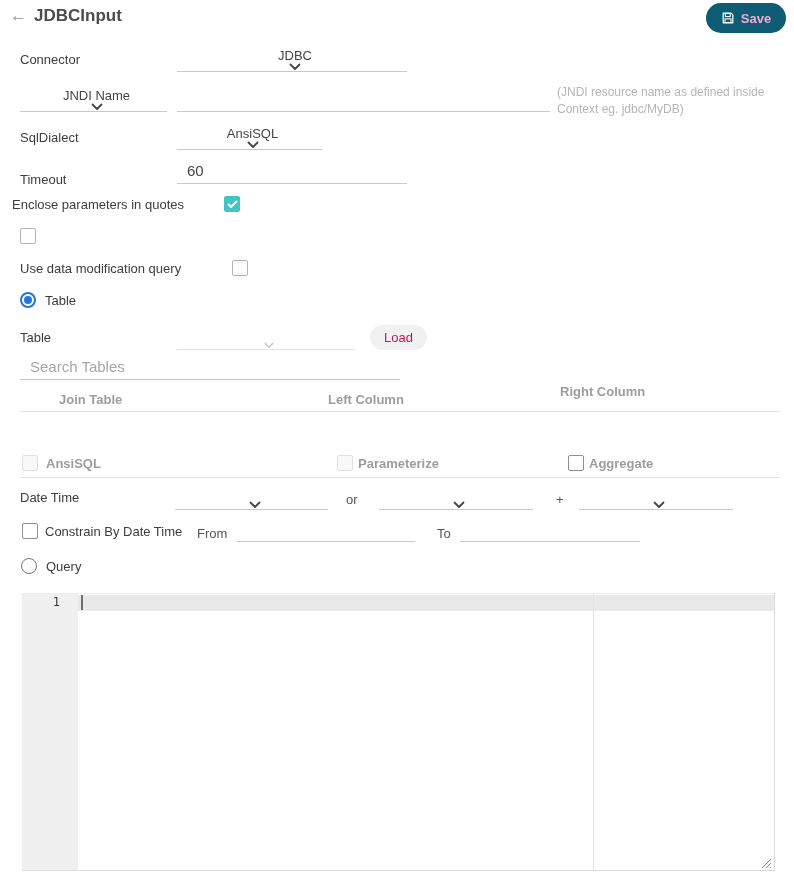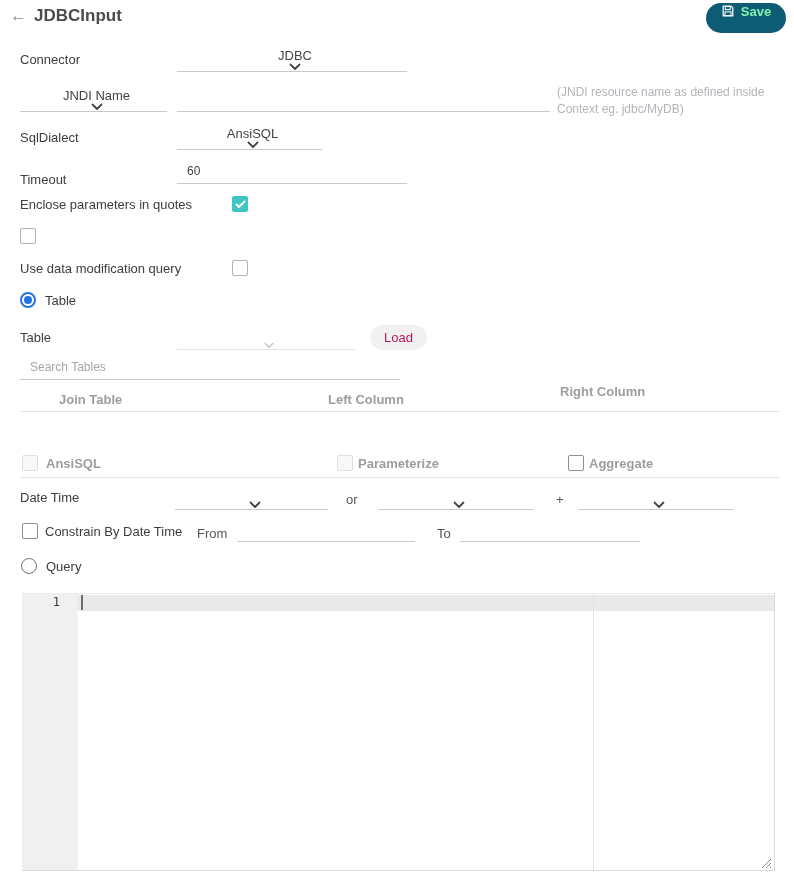--- a/index.html
+++ b/index.html
@@ -3,34 +3,34 @@
 <meta charset="utf-8">
 <style>
   html,body{margin:0;padding:0;background:#fff;}
   body{font-family:"Liberation Sans","DejaVu Sans",sans-serif;color:#3d3d3d;}
   .page{position:relative;width:794px;height:879px;background:#fff;overflow:hidden;}
 
   
   .back-arrow{position:absolute;left:10px;top:6px;font-size:17px;color:#8c8c8c;cursor:pointer;}
   .page-title{position:absolute;left:34px;top:6px;font-size:17px;font-weight:700;color:#4b4b4b;}
   .save-btn{position:absolute;left:706px;top:3px;width:80px;height:30px;background:#0d5c74;border:none;
-    border-radius:16px;color:#86efac;font-size:13px;font-weight:600;display:flex;align-items:flex-start;
+    border-radius:16px;color:#f9a8d4;font-size:13px;font-weight:600;display:flex;align-items:center;
     justify-content:center;gap:6px;cursor:pointer;font-family:inherit;}
 
   
   .row{position:absolute;display:flex;align-items:center;}
   .lbl{font-size:13px;color:#3d3d3d;}
   .lbl-gray{font-size:13px;font-weight:700;color:#9d9d9d;}
 
   
   .dd{position:absolute;height:24px;border-bottom:1px solid #c9c9c9;display:flex;align-items:center;
       justify-content:space-between;padding:0 4px 0 10px;box-sizing:border-box;font-size:13px;color:#444;cursor:pointer;flex-direction:column;}
   .dd.disabled{border-bottom-color:#e2e2e2;cursor:default;}
   .line-input{position:absolute;height:24px;border:none;border-bottom:1px solid #c9c9c9;outline:none;
-      font-family:inherit;font-size:12px;color:#444;padding:0 4px 2px 10px;box-sizing:border-box;background:transparent;}
+      font-family:inherit;font-size:15px;color:#444;padding:0 4px 2px 10px;box-sizing:border-box;background:transparent;}
   .line-input::placeholder{color:#a6a6a6;}
 
   .hint{position:absolute;left:557px;top:84px;width:232px;font-size:12px;color:#b4b4bb;line-height:1.45;}
 
   
   .cb{width:16px;height:16px;border:1.5px solid #b3b3b3;border-radius:2px;box-sizing:border-box;background:#fff;flex:none;cursor:pointer;}
   .cb.checked{background:#41c5c3;border-color:#41c5c3;display:flex;align-items:center;justify-content:center;}
   .cb.disabled{border-color:#e0e0e0;background:#f8f8f8;cursor:default;}
   .cb.strong{border-color:#8f8f8f;}
   .radio{width:16px;height:16px;border-radius:50%;box-sizing:border-box;flex:none;cursor:pointer;}
@@ -111,21 +111,21 @@
           <path d="M1.5 1.5 6 6 10.5 1.5" fill="none" stroke="#444" stroke-width="1.8" stroke-linecap="round" stroke-linejoin="round"></path>
         </svg>
     </span>
   </div>
 
   <div class="row" style="left:20px;top:172px;align-items:flex-end;">
     <span class="lbl">Timeout</span>
   </div>
   <input class="line-input" style="left: 177px; top: 160px; width: 230px;" value="60">
 
-  <div class="row" style="left:20px;top:196px;gap:0;">
+  <div class="row" style="left:12px;top:196px;gap:0;">
     <span class="lbl" style="width:212px;">Enclose parameters in quotes</span>
     <span class="cb checked">
       <svg width="11" height="9" viewBox="0 0 11 9">
           <path d="M1.5 4.5 4 7 9.5 1.5" fill="none" stroke="#fff" stroke-width="2" stroke-linecap="round" stroke-linejoin="round"></path>
         </svg>
     </span>
   </div>
   <div class="row" style="left:20px;top:228px;">
     <span class="cb"></span>
   </div>

